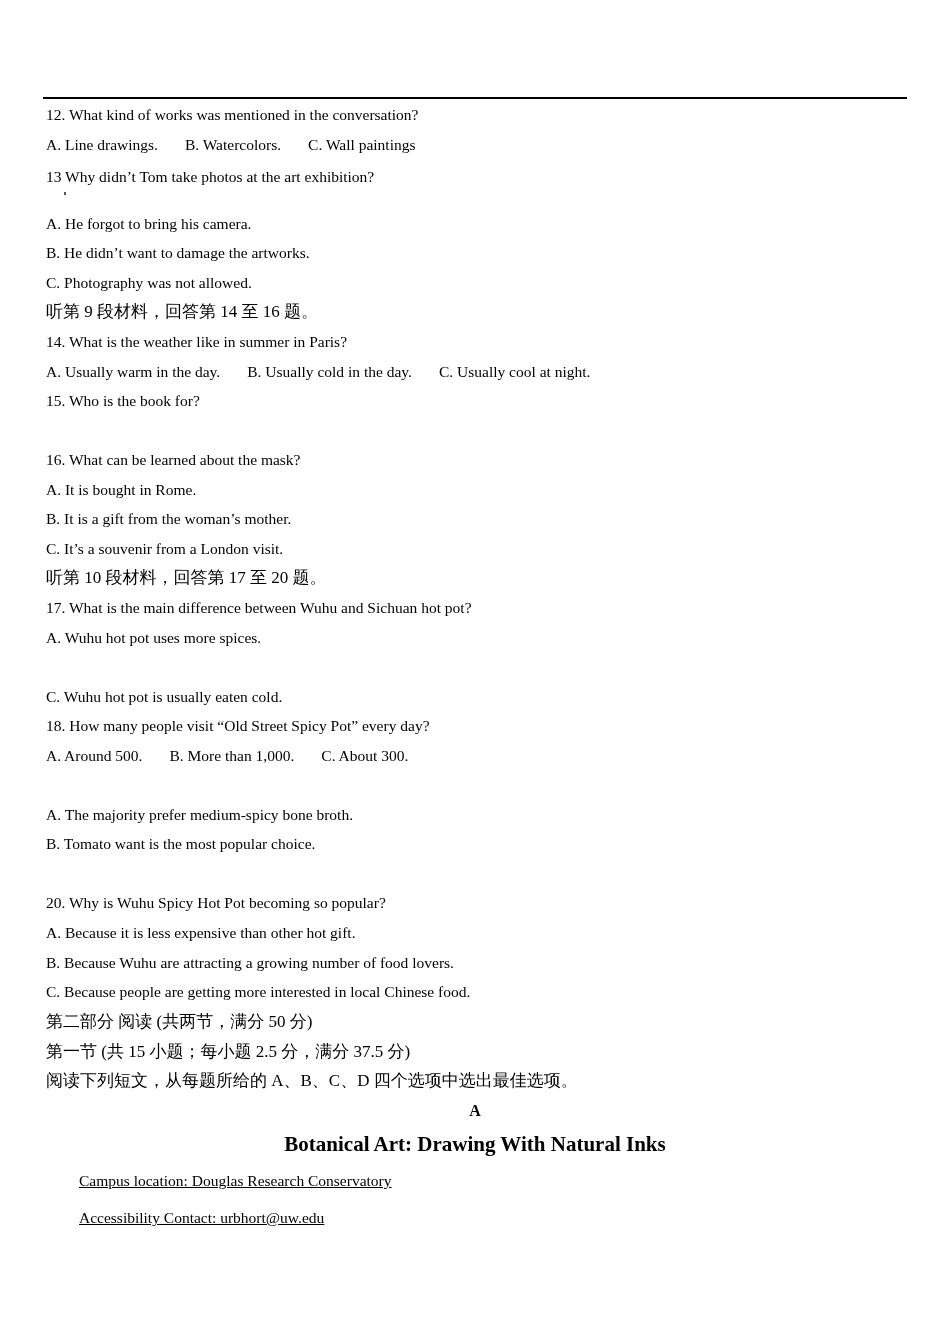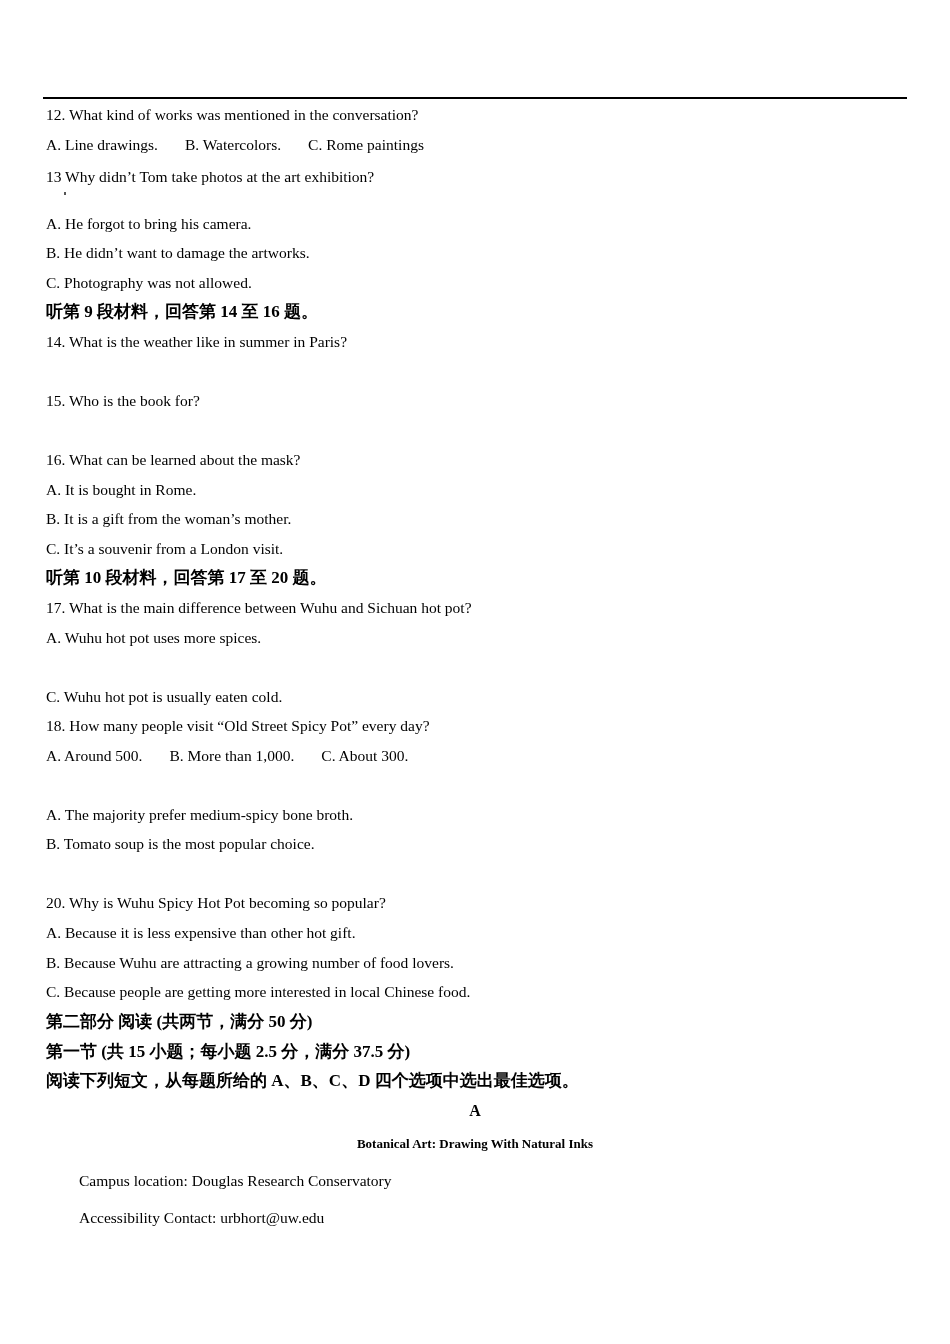--- a/index.html
+++ b/index.html
@@ -35,91 +35,94 @@
     font-size: 15.5px;
     line-height: 20px;
   }
   .opt-row span.opt {
     display: inline-block;
   }
   .opt-row span.opt + span.opt {
     margin-left: 27px;
   }
   .heading-cn {
-    font-weight: bold;
+    font-weight: normal;
     font-size: 17px;
     line-height: 22px;
   }
   .center {
     left: 0;
     width: 950px;
     text-align: center;
   }
   .bold { font-weight: bold; }
-  .indent { left: 79px; }
+  .indent { left: 79px; text-decoration: underline; }
   .tiny-mark {
     position: absolute;
     left: 64px;
     top: 180px;
     width: 2px;
     height: 3px;
     background: #555;
   }
 </style>
 </head>
 <body>
 
 <div class="page">
 
   <div class="top-rule"></div>
 
   <div class="line" style="top:93px">12. What kind of works was mentioned in the conversation?</div>
   <div class="line opt-row" style="top:123px">
-    <span class="opt">A. Line drawings.</span><span class="opt">B. Watercolors.</span><span class="opt">C. Rome paintings</span>
+    <span class="opt">A. Line drawings.</span><span class="opt">B. Watercolors.</span><span class="opt">C. Wall paintings</span>
   </div>
 
   <div class="line" style="top:155px">13   Why didn’t Tom take photos at the art exhibition?</div>
   <div class="tiny-mark"></div>
   <div class="line" style="top:202px">A. He forgot to bring his camera.</div>
   <div class="line" style="top:231px">B. He didn’t want to damage the artworks.</div>
   <div class="line" style="top:261px">C. Photography was not allowed.</div>
 
   <div class="line heading-cn" style="top:289px">听第 9 段材料，回答第 14 至 16 题。</div>
 
   <div class="line" style="top:320px">14. What is the weather like in summer in Paris?</div>
+  <div class="line opt-row" style="top:350px">
+    <span class="opt">A. Usually warm in the day.</span><span class="opt">B. Usually cold in the day.</span><span class="opt">C. Usually cool at night.</span>
+  </div>
 
   <div class="line" style="top:379px">15. Who is the book for?</div>
 
   <div class="line" style="top:438px">16. What can be learned about the mask?</div>
   <div class="line" style="top:468px">A. It is bought in Rome.</div>
   <div class="line" style="top:497px">B. It is a gift from the woman’s mother.</div>
   <div class="line" style="top:527px">C. It’s a souvenir from a London visit.</div>
 
   <div class="line heading-cn" style="top:555px">听第 10 段材料，回答第 17 至 20 题。</div>
 
   <div class="line" style="top:586px">17. What is the main difference between Wuhu and Sichuan hot pot?</div>
   <div class="line" style="top:616px">A. Wuhu hot pot uses more spices.</div>
   <div class="line" style="top:675px">C. Wuhu hot pot is usually eaten cold.</div>
 
   <div class="line" style="top:704px">18. How many people visit “Old Street Spicy Pot” every day?</div>
   <div class="line opt-row" style="top:734px">
     <span class="opt">A. Around 500.</span><span class="opt">B. More than 1,000.</span><span class="opt">C. About 300.</span>
   </div>
 
   <div class="line" style="top:793px">A. The majority prefer medium-spicy bone broth.</div>
-  <div class="line" style="top:822px">B. Tomato soup is the most popular choice.</div>
+  <div class="line" style="top:822px">B. Tomato want is the most popular choice.</div>
 
   <div class="line" style="top:881px">20. Why is Wuhu Spicy Hot Pot becoming so popular?</div>
   <div class="line" style="top:911px">A. Because it is less expensive than other hot gift.</div>
   <div class="line" style="top:941px">B. Because Wuhu are attracting a growing number of food lovers.</div>
   <div class="line" style="top:970px">C. Because people are getting more interested in local Chinese food.</div>
 
   <div class="line heading-cn" style="top:999px">第二部分  阅读  (共两节，满分 50 分)</div>
   <div class="line heading-cn" style="top:1029px">第一节  (共 15 小题；每小题 2.5 分，满分 37.5 分)</div>
   <div class="line heading-cn" style="top:1058px">阅读下列短文，从每题所给的 A、B、C、D 四个选项中选出最佳选项。</div>
 
   <div class="line center bold" style="top:1089px; font-size:16px;">A</div>
-  <div class="line center bold" style="top:1122px; font-size:13px;font-family:Liberation Serif, serif;">Botanical Art: Drawing With Natural Inks</div>
+  <div class="line center bold" style="top:1122px; font-size:21px;font-family:Liberation Serif, serif;">Botanical Art: Drawing With Natural Inks</div>
 
   <div class="line indent" style="top:1159px">Campus location: Douglas Research Conservatory</div>
   <div class="line indent" style="top:1196px">Accessibility Contact: urbhort@uw.edu</div>
 
 </div>
 
 </body></html>

